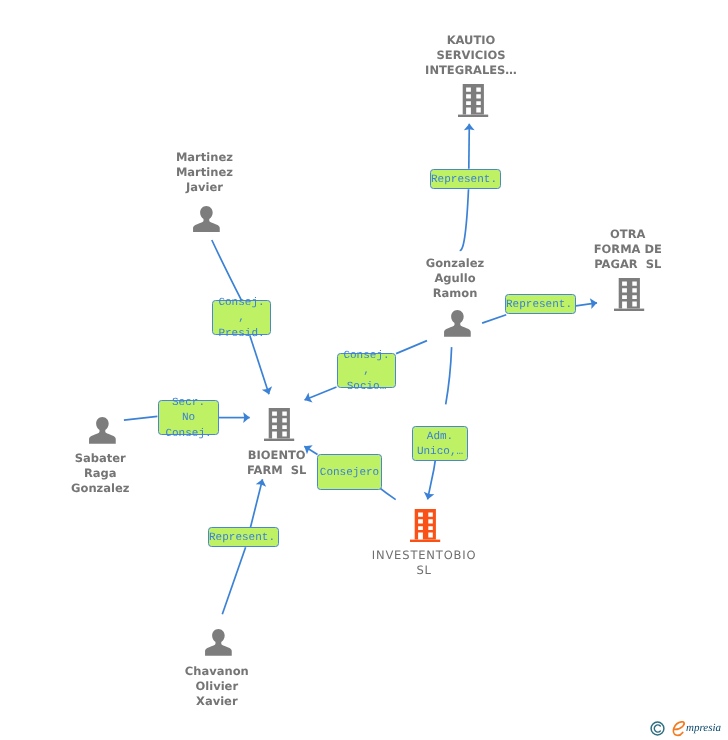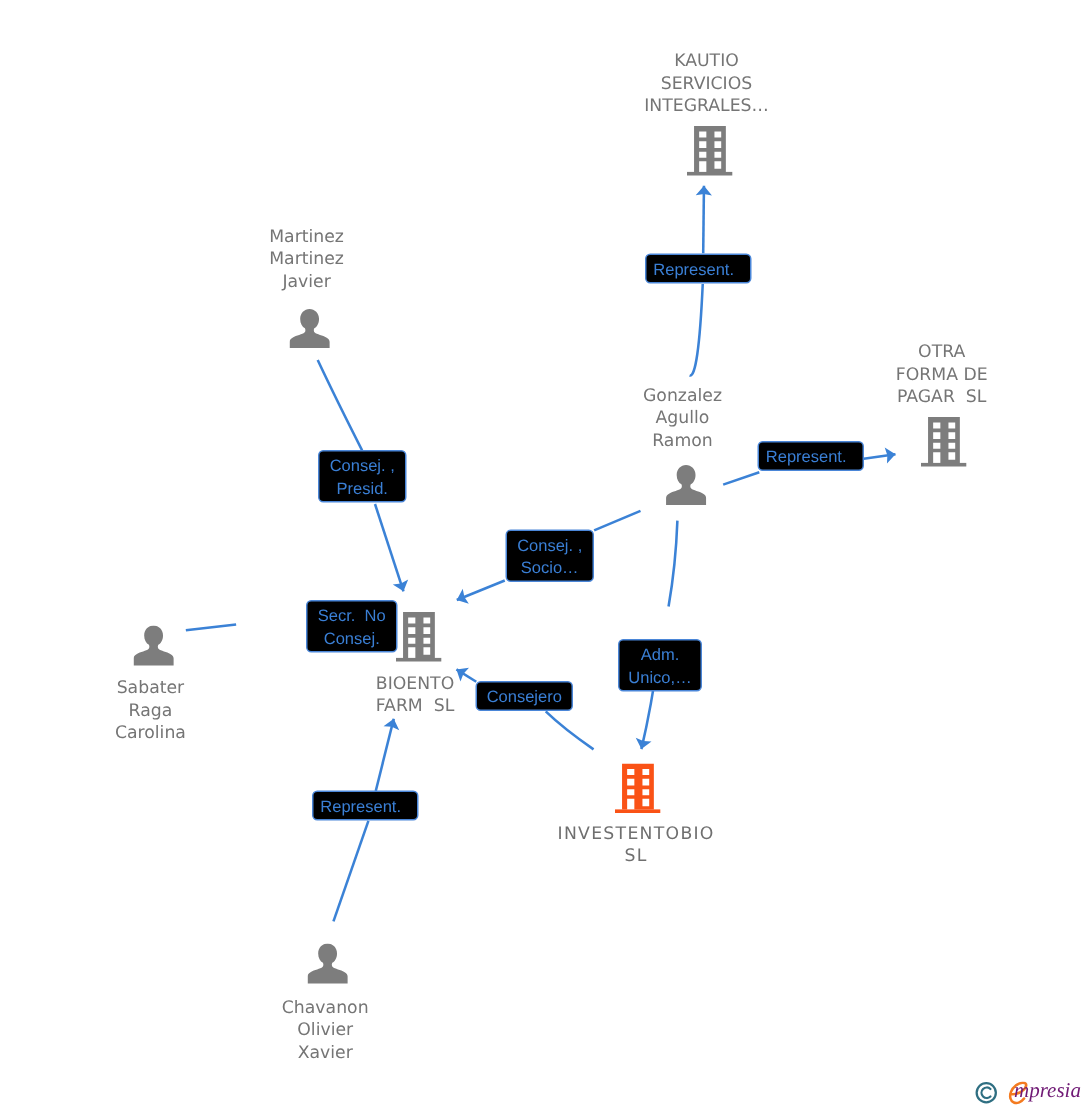--- a/index.html
+++ b/index.html
@@ -6,26 +6,26 @@
   *{-webkit-font-smoothing:antialiased;-moz-osx-font-smoothing:grayscale;}
   html,body{margin:0;padding:0;}
   body{width:728px;height:740px;background:#ffffff;overflow:hidden;
        font-family:"DejaVu Sans",sans-serif;
        -webkit-font-smoothing:antialiased;-moz-osx-font-smoothing:grayscale;
        text-rendering:geometricPrecision;}
   #graph{position:relative;width:728px;height:740px;background:#fff;}
   svg.edges{position:absolute;left:0;top:0;width:728px;height:740px;overflow:visible;}
   .node{position:static;}
   .node-label{position:absolute;color:#757575;font-size:11.5px;line-height:15.2px;
-              text-align:center;white-space:pre-wrap;}
+              text-align:center;white-space:pre-wrap;font-weight:bold;}
   .node-label.bold{font-weight:normal;color:#6f6f6f;letter-spacing:0.85px;}
   .icon{position:absolute;line-height:0;}
   .edge-label{position:absolute;box-sizing:border-box;border:1.4px solid #4a86d8;
-              border-radius:3.5px;background:#000000;color:#3a7fd5;
-              font-family:Liberation Sans, sans-serif;
+              border-radius:3.5px;background:#bef264;color:#3a7fd5;
+              font-family:Liberation Mono, monospace;
               font-size:11px;line-height:15.1px;text-align:center;padding-top:3px;
               display:flex;align-items:center;justify-content:center;
               white-space:pre-wrap;}
   .wm{position:absolute;display:flex;align-items:baseline;}
 </style>
 </head>
 <body>
 
 <div id="graph">
 
@@ -142,21 +142,21 @@
                  L25.75 26.0 L0.05 26.0 L0.05 21.4
                  C0.05 20.2 0.7 19.25 2.2 18.4
                  C4.2 17.3 8.4 16.45 9.6 15.3
                  C10.25 14.7 10.4 13.4 9.9 12.5
                  C8.2 11.5 6.85 9.3 6.85 6.4
                  C6.85 2.85 9.5 0.05 12.85 0.05 Z" fill="#7d7d7d"></path>
       </svg>
     </div>
     <div class="node-label" style="left:25.3px;top:451.0px;width:150px;">Sabater
 Raga
-Carolina</div>
+Gonzalez</div>
   </div>
 
   <div class="node">
     <div class="icon" style="left:263.9px;top:407.5px;">
       <svg width="31" height="34" viewBox="0 0 31 34">
         <path d="M4.7 0 H25.9 V30.6 H4.7 Z M8.1 3.6 H12.9 V7.7 H8.1 Z M18.3 3.6 H22.8 V7.7 H18.3 Z M8.1 10.2 H12.9 V14.6 H8.1 Z M18.3 10.2 H22.8 V14.6 H18.3 Z M8.1 17.2 H12.9 V21.1 H8.1 Z M18.3 17.2 H22.8 V21.1 H18.3 Z M8.1 23.5 H12.9 V30.6 H8.1 Z M18.3 23.5 H22.8 V28.5 H18.3 Z" fill="#7d7d7d" fill-rule="evenodd"></path>
         <rect x="0" y="30.6" width="30.2" height="2.4" fill="#7d7d7d"></rect>
       </svg>
     </div>
     <div class="node-label" style="left:201.7px;top:448.0px;width:150px;">BIOENTO
@@ -195,33 +195,33 @@
 Olivier
 Xavier</div>
   </div>
 
   <div class="edge-label" style="left:430px;top:169px;width:71px;height:20px;">Represent.  </div>
   <div class="edge-label" style="left:212px;top:300px;width:59px;height:35px;">Consej. ,
 Presid.</div>
   <div class="edge-label" style="left:505px;top:294px;width:71px;height:20px;">Represent.  </div>
   <div class="edge-label" style="left:337px;top:353px;width:59px;height:35px;">Consej. ,
 Socio…</div>
-  <div class="edge-label" style="left:158px;top:400px;width:61px;height:35px;margin-left:46px;">Secr.  No
+  <div class="edge-label" style="left:158px;top:400px;width:61px;height:35px;">Secr.  No
 Consej.</div>
   <div class="edge-label" style="left:412px;top:404px;width:56px;height:35px;margin-top:22px;">Adm.
 Unico,…</div>
-  <div class="edge-label" style="left:317px;top:454px;width:65px;height:20px;">Consejero</div>
+  <div class="edge-label" style="left:317px;top:454px;width:65px;height:36px;">Consejero</div>
   <div class="edge-label" style="left:208px;top:527px;width:71px;height:20px;">Represent.  </div>
 
   <div class="wm" style="left:650px;top:718px;width:78px;height:20px;">
     <svg width="16" height="18" viewBox="0 0 16 18" style="position:absolute;left:0;top:3px;">
       <circle cx="7.5" cy="7.5" r="6.4" fill="none" stroke="#2f6f82" stroke-width="1.5"></circle>
       <path d="M10.3 5.0 A3.5 3.5 0 1 0 10.3 10.0" fill="none" stroke="#2f6f82" stroke-width="1.5" stroke-linecap="round"></path>
     </svg>
     <svg width="14" height="18" viewBox="0 0 14 18" style="position:absolute;left:21.5px;top:2.5px;" aria-label="E">
       <title>E</title>
       <path d="M11.9 3.3 C12.6 1.7 11.6 0.6 9.6 0.8 C6.7 1.1 3.3 3.6 2.0 6.9 C0.8 10.1 1.6 13.1 3.9 14.0 C6.1 14.9 9.0 13.7 10.7 11.4" fill="none" stroke="#f47b20" stroke-width="1.7" stroke-linecap="round"></path>
       <path d="M1.8 8.4 C4.9 8.7 8.4 7.5 10.4 5.6 C11.4 4.6 11.9 3.9 11.9 3.3" fill="none" stroke="#f47b20" stroke-width="1.7" stroke-linecap="round"></path>
     </svg>
-    <span style="position:absolute;left:26px;top:3.3px;color:#701a75;font-family:'Liberation Serif',serif;font-style:italic;font-size:14px;line-height:14px;">mpresia</span>
+    <span style="position:absolute;left:36px;top:3.3px;color:#0c4a6e;font-family:'Liberation Serif',serif;font-style:italic;font-size:11px;line-height:14px;">mpresia</span>
   </div>
 
 </div>
 
 </body></html>

